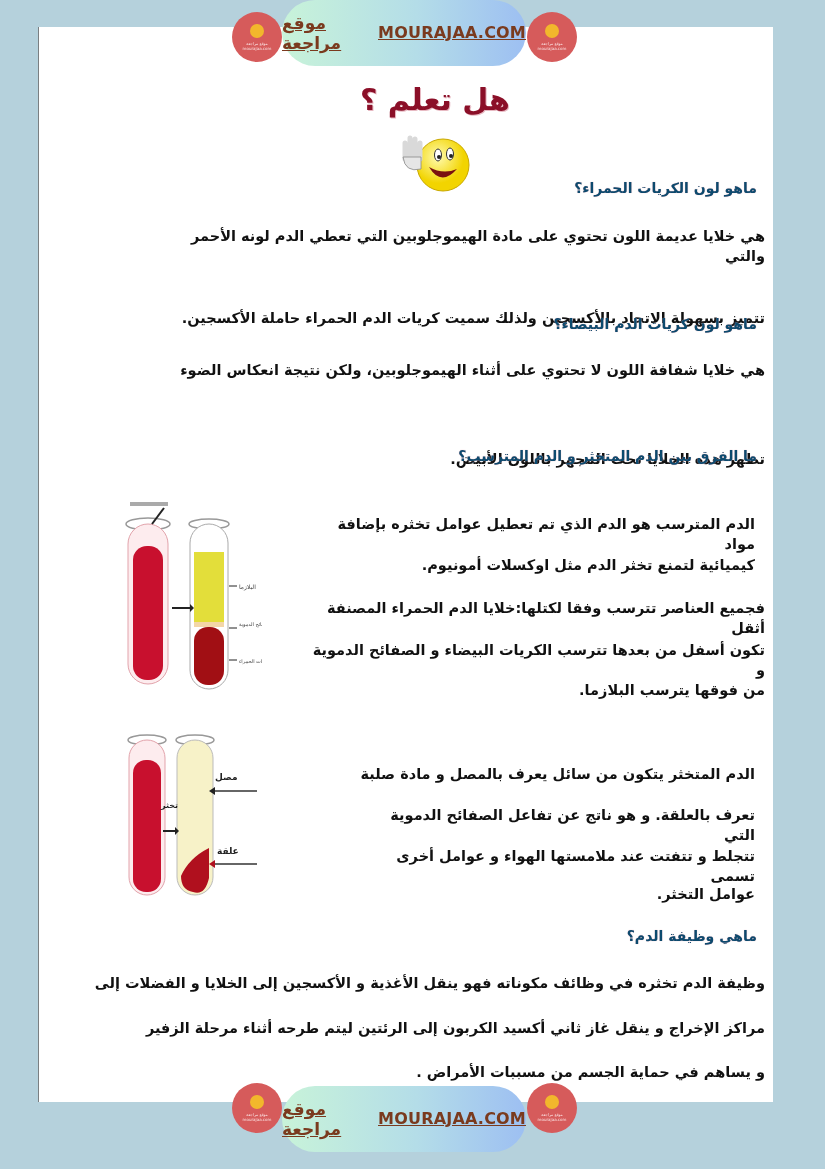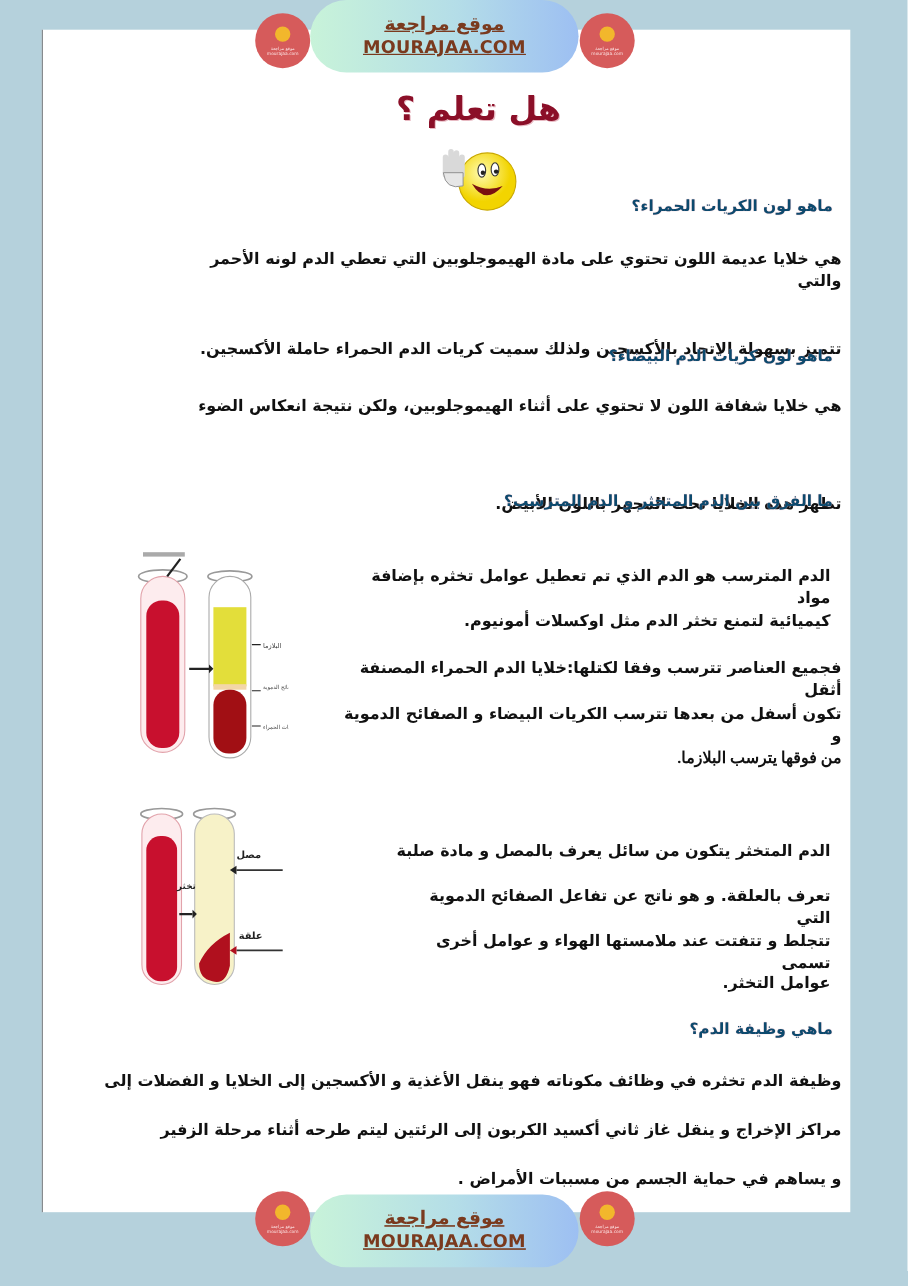--- a/index.html
+++ b/index.html
@@ -11,21 +11,21 @@
   .page {
     position:absolute; left:38px; top:27px; width:734px; height:1075px;
     background:#ffffff;
     border-left:1px solid #7a7f82;
   }
   
   .banner {
     position:absolute; left:282px; width:244px; height:66px;
     border-radius:33px;
     background:linear-gradient(90deg,#c8f3d9 0%,#b4dde8 55%,#9dbff2 100%);
-    display:flex; flex-direction:column; align-items:center; justify-content:center;
+    display:flex; flex-direction:row; align-items:center; justify-content:center;
     color:#7a3a1e; font-weight:bold; text-decoration:underline;
     z-index:3;
   }
   .banner.top { top:0px; }
   .banner.bottom { top:1086px; }
   .banner .ar { font-size:17px; line-height:20px; text-decoration:underline; }
   .banner .en { font-family:"DejaVu Sans", sans-serif; font-size:16px; line-height:22px; text-decoration:underline; letter-spacing:0.2px; }
   .logo {
     position:absolute; width:50px; height:50px; border-radius:50%;
     background:#d65b5b; z-index:3;
@@ -127,21 +127,21 @@
   <line x1="117" y1="160" x2="125" y2="160" stroke="#222"></line>
   <text x="127" y="89" font-size="6" font-family="DejaVu Sans, sans-serif" fill="#444">البلازما</text>
   <text x="127" y="126" font-size="5" font-family="DejaVu Sans, sans-serif" fill="#444">الكريات البيضاء والصفائح الدموية</text>
   <text x="127" y="163" font-size="5" font-family="DejaVu Sans, sans-serif" fill="#444">الكريات الحمراء</text>
 </svg>
 
 <div class="rtl p" style="right:70px; top:514px; width:440px;">الدم المترسب هو الدم الذي تم تعطيل عوامل تخثره بإضافة مواد</div>
 <div class="rtl p" style="right:70px; top:555px; width:440px;">كيميائية لتمنع تخثر الدم مثل اوكسلات أمونيوم.</div>
 <div class="rtl p" style="right:60px; top:598px; width:460px;">فجميع العناصر تترسب وفقا لكتلها:خلايا الدم الحمراء المصنفة أثقل</div>
 <div class="rtl p" style="right:60px; top:640px; width:460px;">تكون أسفل من بعدها تترسب الكريات البيضاء و الصفائح الدموية و</div>
-<div class="rtl p" style="right:60px; top:680px; width:460px;font-family:Liberation Serif, serif;">من فوقها يترسب البلازما.</div>
+<div class="rtl p" style="right:60px; top:680px; width:460px;">من فوقها يترسب البلازما.</div>
 
 <svg class="tube-art" style="left:125px; top:728px;" width="140" height="172" viewBox="0 0 140 172">
   <ellipse cx="22" cy="12" rx="19" ry="5" fill="none" stroke="#999" stroke-width="1.5"></ellipse>
   <rect x="4" y="12" width="36" height="155" rx="18" fill="#fdecee" stroke="#e2a3ab"></rect>
   <rect x="8" y="32" width="28" height="132" rx="13" fill="#c8102e"></rect>
   <ellipse cx="70" cy="12" rx="19" ry="5" fill="none" stroke="#999" stroke-width="1.5"></ellipse>
   <rect x="52" y="12" width="36" height="155" rx="18" fill="#f7f2c8" stroke="#bbb"></rect>
   <path d="M56 148 Q64 130 84 120 L84 150 Q80 168 68 164 Q56 162 56 148Z" fill="#b0101e"></path>
   <line x1="38" y1="103" x2="50" y2="103" stroke="#222" stroke-width="2"></line>
   <polygon points="50,99 54,103 50,107" fill="#222"></polygon>

